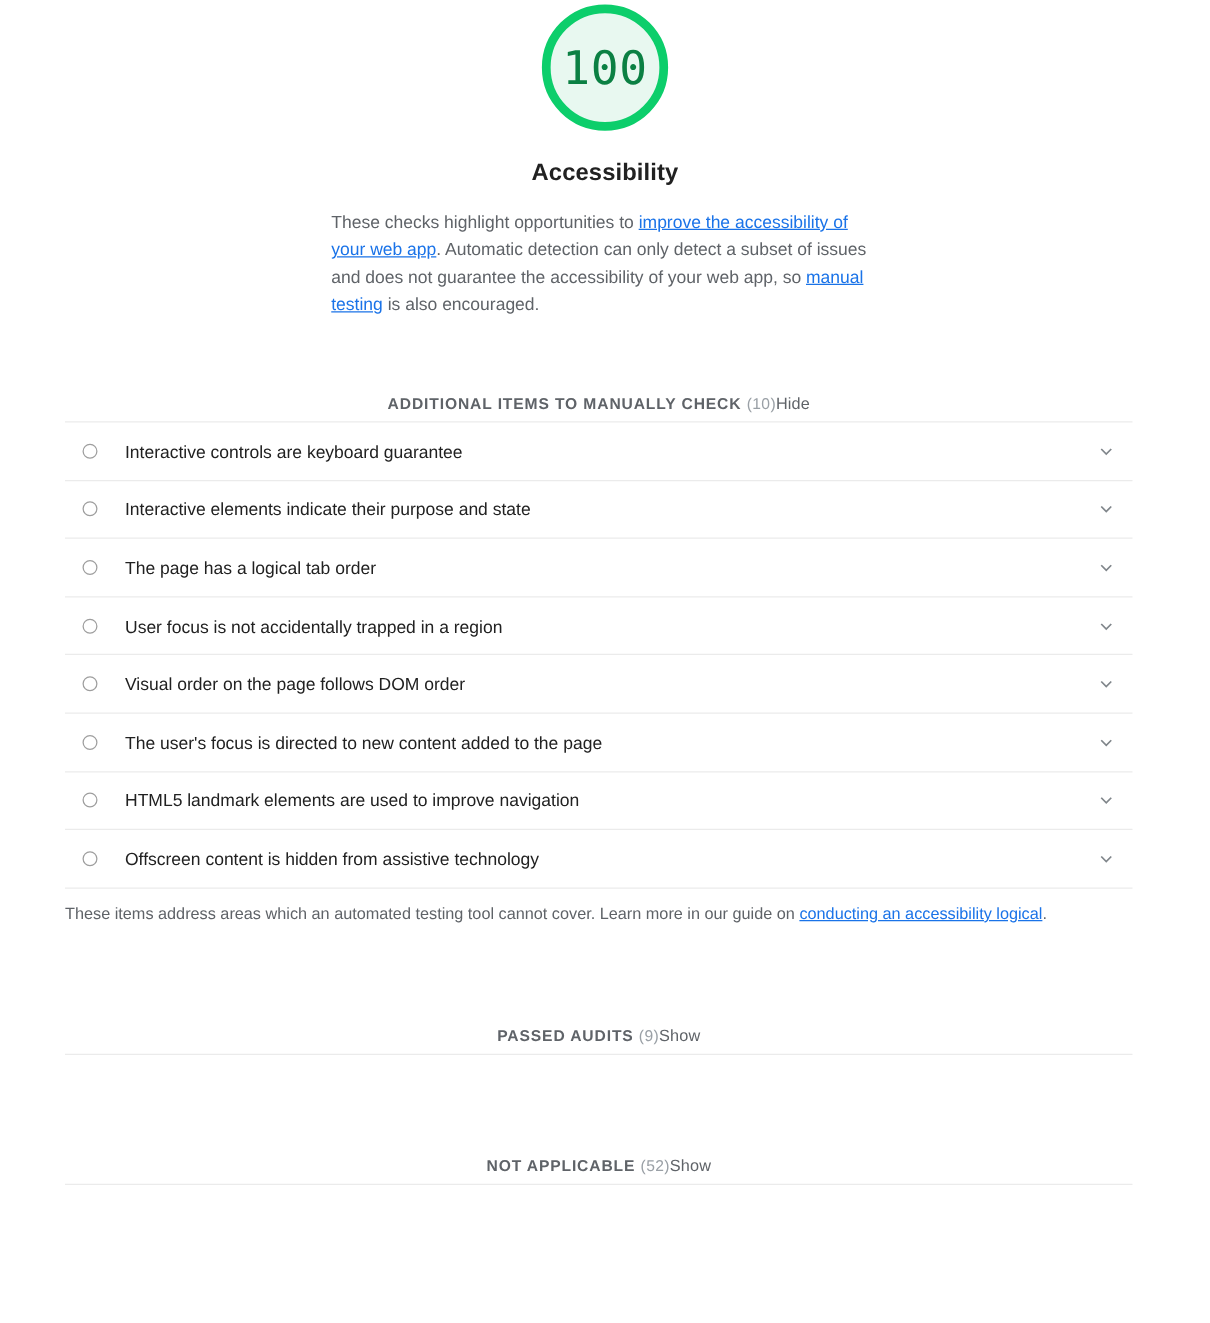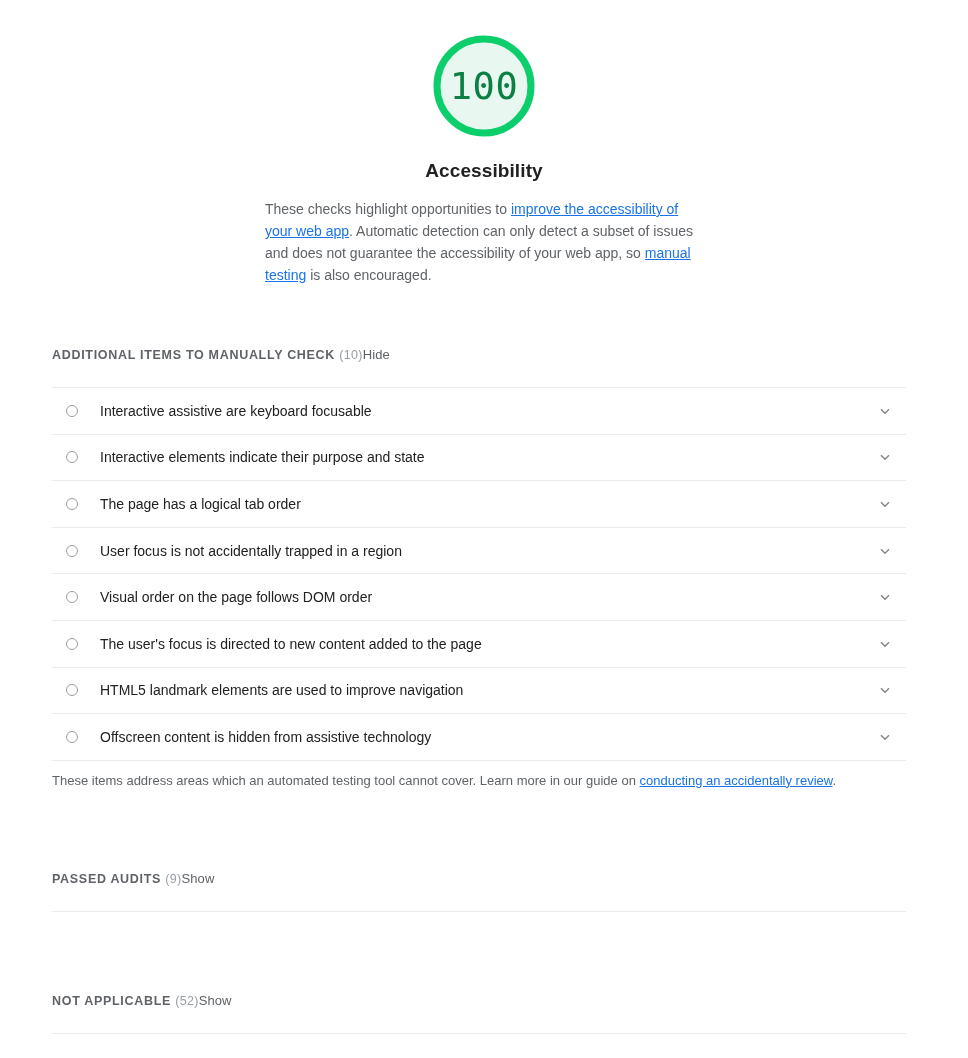--- a/index.html
+++ b/index.html
@@ -17,21 +17,21 @@
   }
 
   .report {
     width: 968px;
     margin: 0 auto;
     position: relative;
   }
 
   
   .gauge-wrap {
-    padding-top: 32px;
+    padding-top: 0;
     display: flex;
     flex-direction: column;
     align-items: center;
   }
   .gauge {
     position: relative;
     width: 108px;
     height: 108px;
     display: flex;
     align-items: center;
@@ -76,23 +76,23 @@
   }
 
   
   .section {
     margin: 0 52px;
     width: 854px;
   }
   .clump-header {
     display: flex;
     align-items: baseline;
-    justify-content: flex-start;
+    justify-content: center;
     padding-top: 4px;
-    padding-bottom: 25px;
+    padding-bottom: 7px;
     border-bottom: 1px solid #ebebeb;
   }
   .clump-title {
     font-size: 12.5px;
     font-weight: bold;
     letter-spacing: 0.7px;
     text-transform: uppercase;
     color: #5f6368;
   }
   .clump-count {
@@ -190,21 +190,21 @@
       <div class="clump-title">
         <span>ADDITIONAL ITEMS TO MANUALLY CHECK</span>
         <span class="clump-count">(10)</span>
       </div>
       <div class="clump-toggle">Hide</div>
     </div>
 
     <ul class="audit-list">
       <li class="audit-row">
         <span class="audit-bullet"></span>
-        <span class="audit-label">Interactive assistive are keyboard focusable</span>
+        <span class="audit-label">Interactive controls are keyboard guarantee</span>
         <span class="chevron">
             <svg width="14" height="14" viewBox="0 0 14 14">
               <path d="M3 5.2 L7 9.2 L11 5.2" fill="none" stroke="currentColor" stroke-width="1.4"></path>
             </svg>
           </span>
       </li>
       <li class="audit-row">
         <span class="audit-bullet"></span>
         <span class="audit-label">Interactive elements indicate their purpose and state</span>
         <span class="chevron">
@@ -263,21 +263,21 @@
         <span class="audit-label">Offscreen content is hidden from assistive technology</span>
         <span class="chevron">
             <svg width="14" height="14" viewBox="0 0 14 14">
               <path d="M3 5.2 L7 9.2 L11 5.2" fill="none" stroke="currentColor" stroke-width="1.4"></path>
             </svg>
           </span>
       </li>
     </ul>
 
     <p class="clump-footer">
-      <span>These items address areas which an automated testing tool cannot cover. Learn more in our guide on </span><a href="#">conducting an accidentally review</a><span>.</span>
+      <span>These items address areas which an automated testing tool cannot cover. Learn more in our guide on </span><a href="#">conducting an accessibility logical</a><span>.</span>
     </p>
   </div>
 
   <div class="spacer-md"></div>
 
   <div class="section">
     <div class="clump-header">
       <div class="clump-title">
         <span>PASSED AUDITS</span>
         <span class="clump-count">(9)</span>

